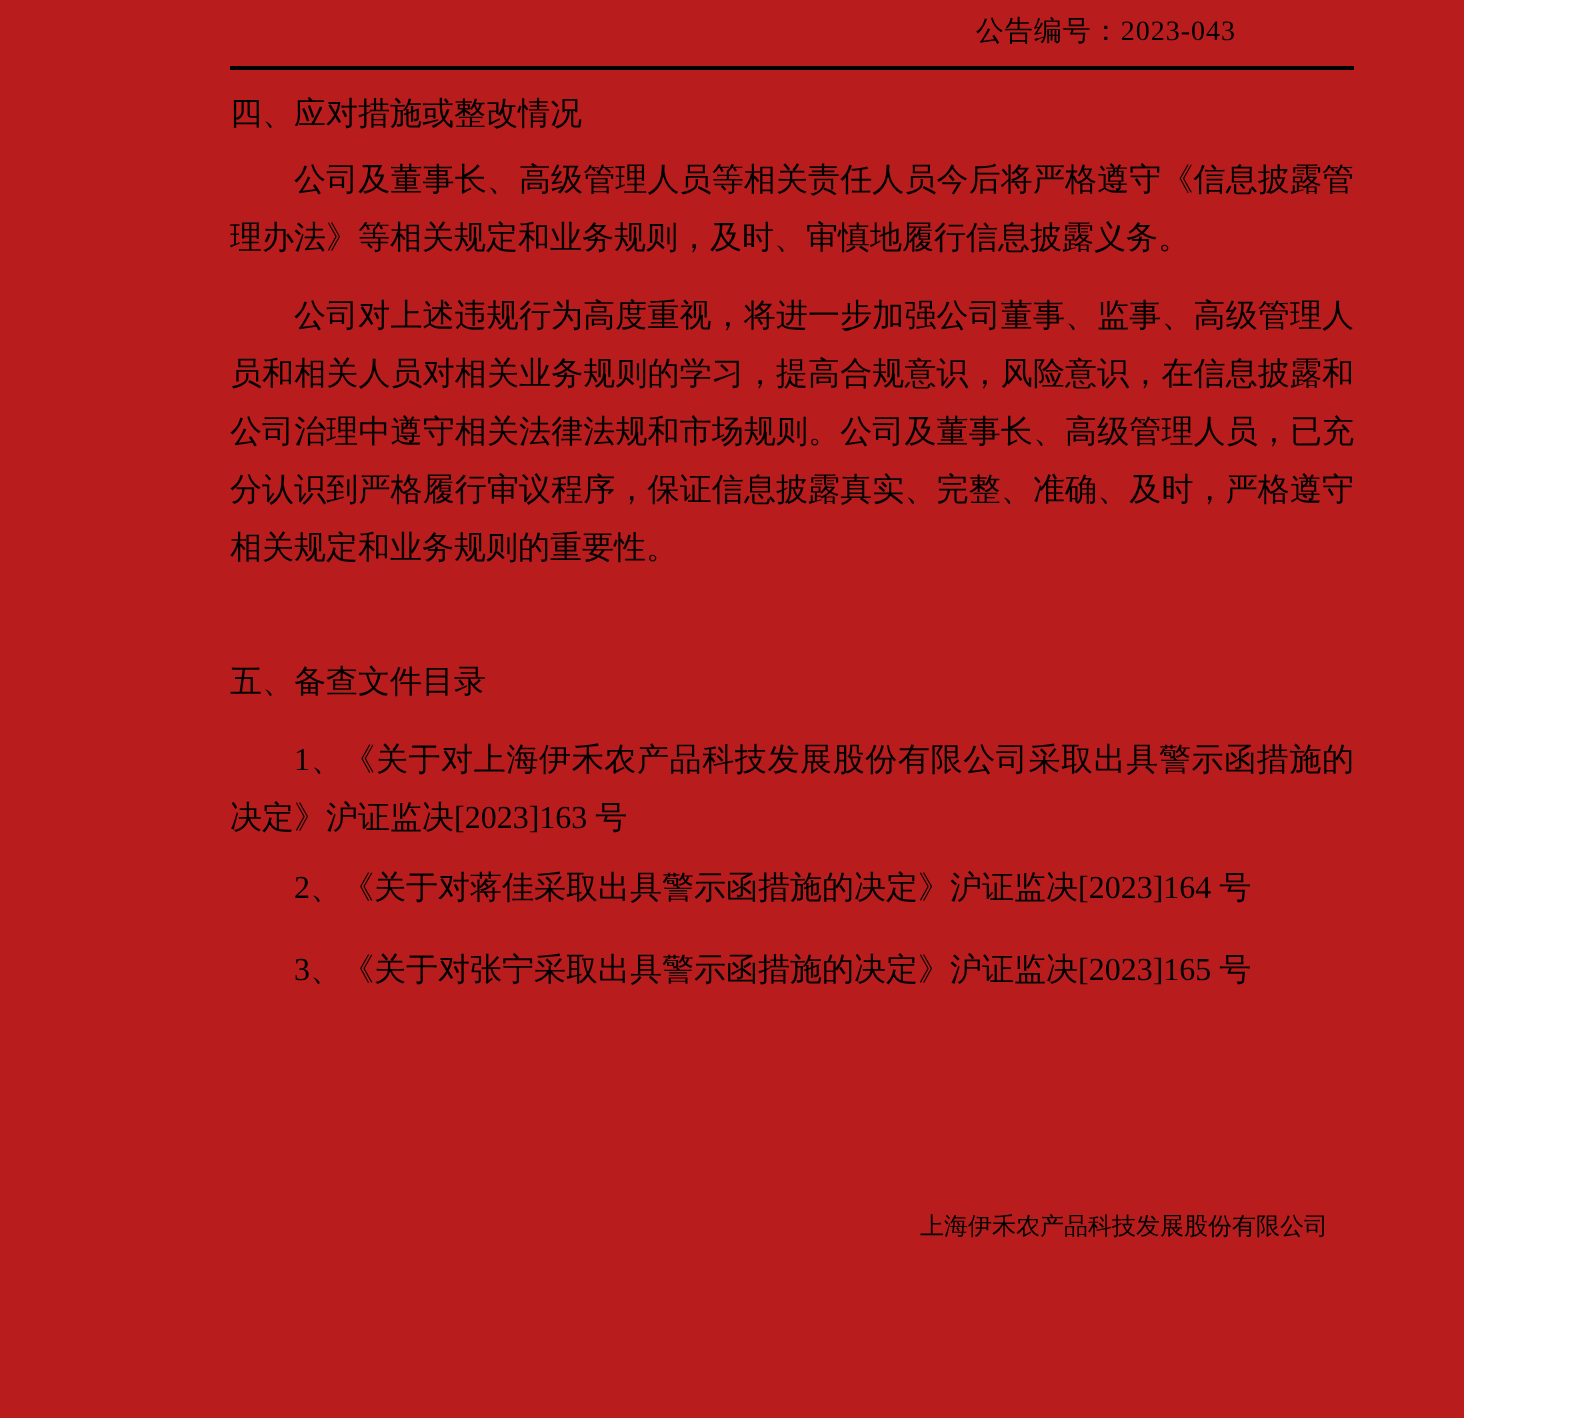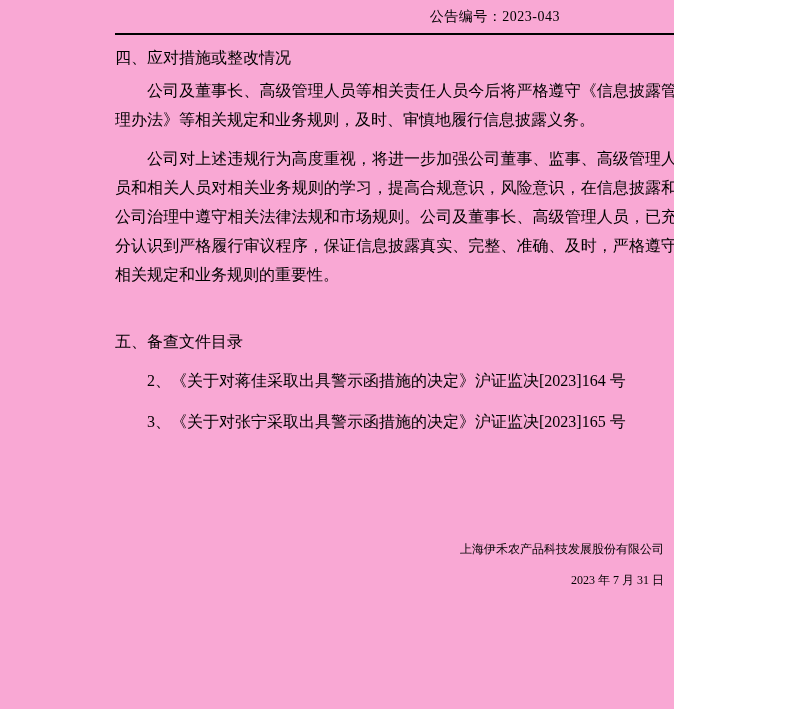--- a/index.html
+++ b/index.html
@@ -2,23 +2,23 @@
 <html><head>
 <meta charset="utf-8">
 <style>
   html, body {
     margin: 0;
     padding: 0;
     background: #ffffff;
   }
   .page {
     position: relative;
-    width: 674px;
+    width: 732px;
     height: 709px;
-    background: #f9a8d4;
+    background: #b91c1c;
     color: #000000;
     font-family: "Liberation Serif", "DejaVu Serif", serif;
     overflow: hidden;
     box-sizing: border-box;
   }
   .doc-header {
     padding: 8px 114px 0 0;
     text-align: right;
     font-size: 14px;
     line-height: 18px;
@@ -78,24 +78,24 @@
 
     <div class="sec-heading">四、应对措施或整改情况</div>
 
     <p class="para p2">公司及董事长、高级管理人员等相关责任人员今后将严格遵守《信息披露管理办法》等相关规定和业务规则，及时、审慎地履行信息披露义务。</p>
 
     <p class="para p1">公司对上述违规行为高度重视，将进一步加强公司董事、监事、高级管理人员和相关人员对相关业务规则的学习，提高合规意识，风险意识，在信息披露和公司治理中遵守相关法律法规和市场规则。公司及董事长、高级管理人员，已充分认识到严格履行审议程序，保证信息披露真实、完整、准确、及时，严格遵守相关规定和业务规则的重要性。</p>
 
     <div class="sec-heading second">五、备查文件目录</div>
 
     <div class="doc-list">
+      <p class="para item1">1、《关于对上海伊禾农产品科技发展股份有限公司采取出具警示函措施的决定》沪证监决[2023]163 号</p>
       <p class="para item2">2、《关于对蒋佳采取出具警示函措施的决定》沪证监决[2023]164 号</p>
       <p class="para item3">3、《关于对张宁采取出具警示函措施的决定》沪证监决[2023]165 号</p>
     </div>
 
     <div class="signature">
       <div>上海伊禾农产品科技发展股份有限公司</div>
-      <div>2023 年 7 月 31 日</div>
     </div>
 
   </div>
 
 </div>
 
 </body></html>

